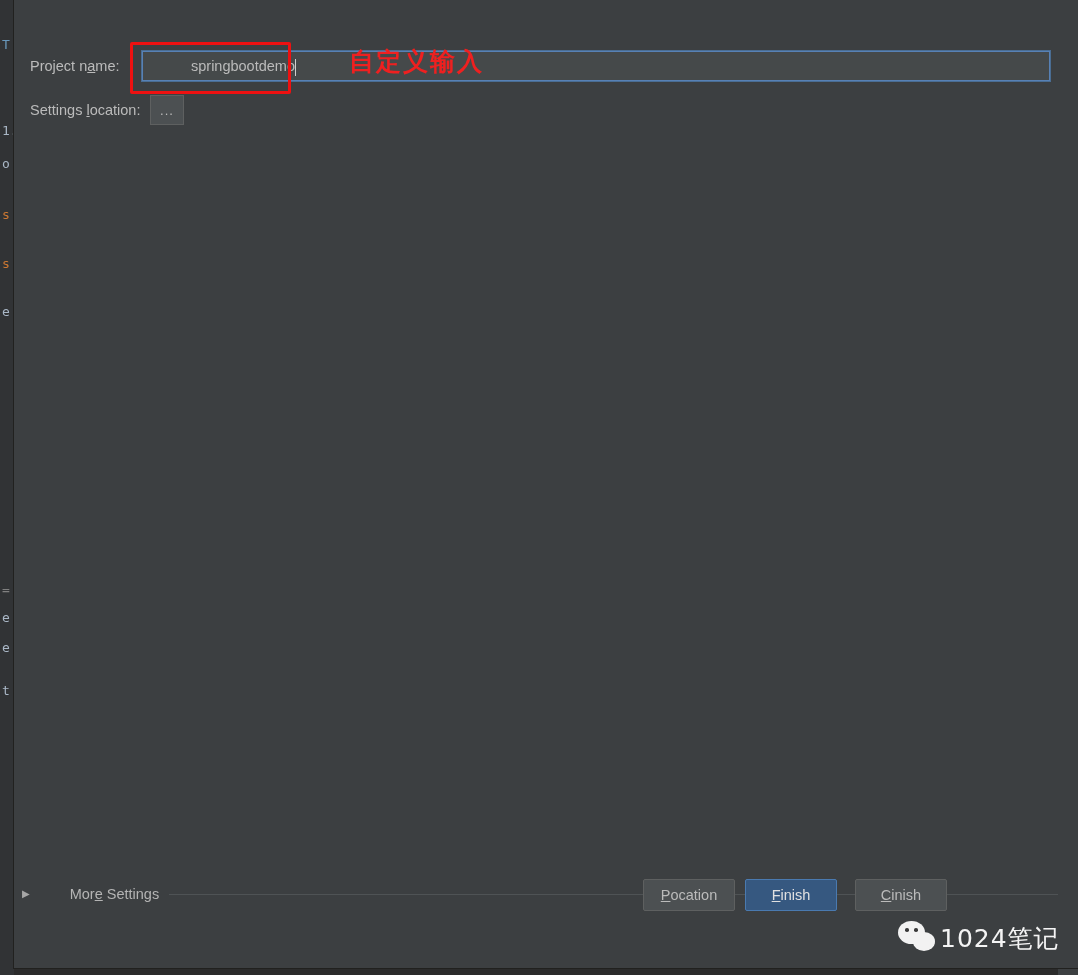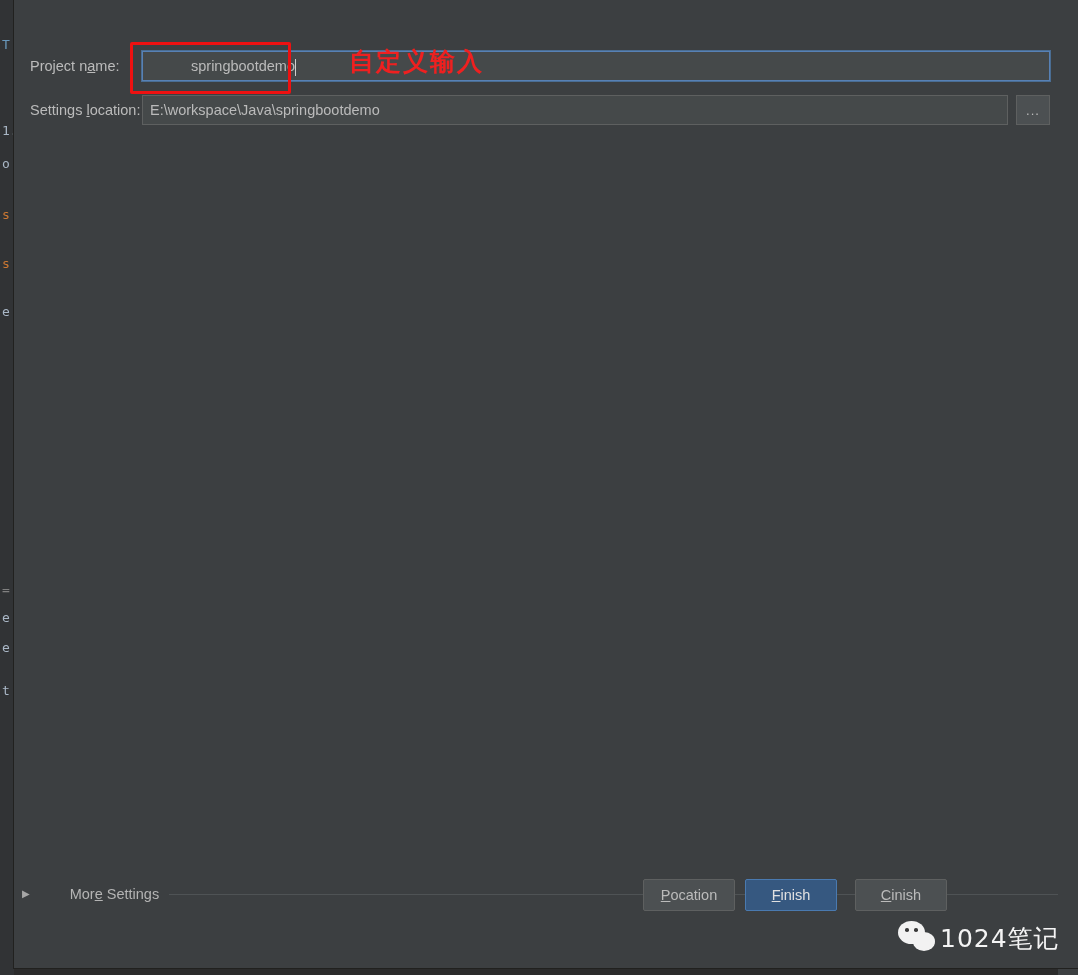--- a/index.html
+++ b/index.html
@@ -358,23 +358,20 @@
       <div class="form-row" id="row-name">
         <div class="form-label"><span>Project n</span><span class="mn">a</span><span>me:</span></div>
         <div class="text-input focused" id="project-name-input">
           <span>springbootdemo</span>
             <span class="caret"></span>
         </div>
       </div>
 
       <div class="form-row" id="row-location">
         <div class="form-label"><span>Settings </span><span class="mn">l</span><span>ocation:</span></div>
-        <div class="text-input" id="project-location-input">
-          <span>E:\workspace\Java\springbootdemo</span>
-        </div>
         <div id="browse-button">...</div>
       </div>
 
       <div id="anno-box"></div>
       <div id="anno-text">自定义输入</div>
 
       <div id="more-settings">
         <span class="tri">▶</span>
         <span class="ms-label"><span>Mor</span><span class="mn">e</span><span> Settings</span></span>
         <span class="rule"></span>

